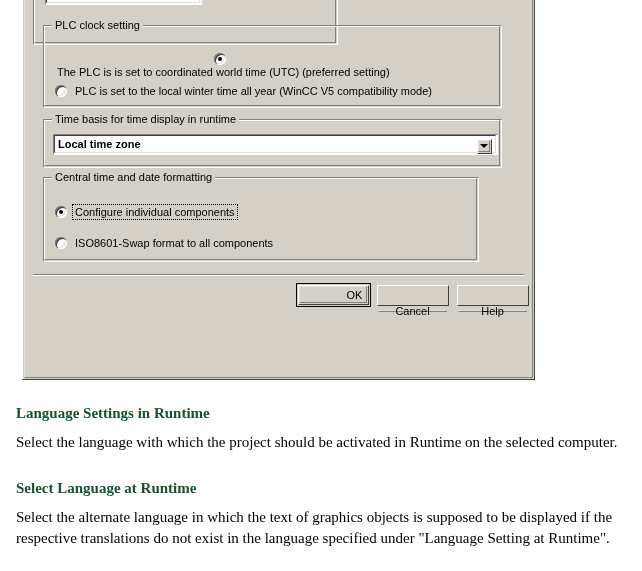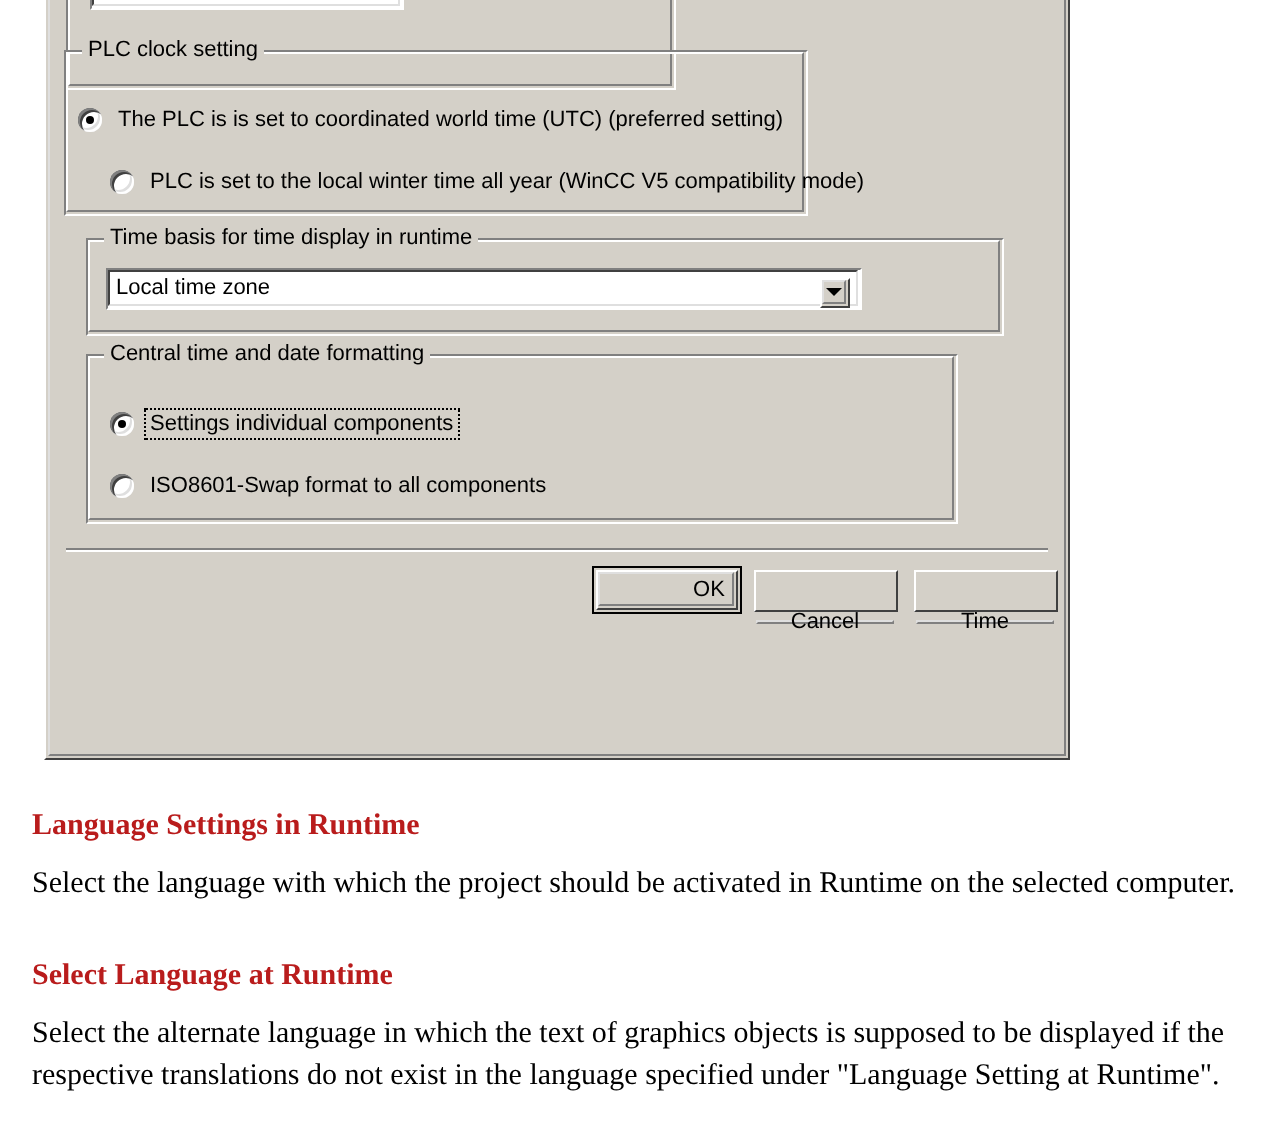--- a/index.html
+++ b/index.html
@@ -273,21 +273,21 @@
     left: 16px;
     top: 404px;
     width: 610px;
     font-family: "Liberation Serif", serif;
     color: #000000;
   }
   .doc-h {
     font-family: "Liberation Serif", serif;
     font-weight: bold;
     font-size: 15px;
-    color: #b91c1c;
+    color: #14532d;
     margin: 0;
     line-height: 19px;
   }
   .doc-p {
     font-family: "Liberation Serif", serif;
     font-size: 15px;
     color: #000000;
     margin: 0;
     line-height: 21px;
   }
@@ -301,80 +301,80 @@
   <div id="dialog-inner">
 
     <div class="groupbox" style="left:8px; top:-70px; width:305px; height:146px;">
       <div class="gb-inner"></div>
     </div>
 
     <div id="listbox" style="left:20px; top:-60px; width:157px; height:96px;">
       <div class="inner"></div>
     </div>
 
-    <div class="groupbox" style="left:7px; top:56px; width:372px; height:83px;padding-left:18px;">
+    <div class="groupbox" style="left:18px; top:56px; width:459px; height:83px;padding-left:18px;">
       <div class="gb-inner"></div>
       <div class="gb-title">PLC clock setting</div>
     </div>
 
-    <div class="radio-row" style="left:14px; top:84px;">
+    <div class="radio-row" style="left:30px; top:84px;flex-direction:column;">
       <span class="radio-mark checked"></span>
       <span class="radio-label">The PLC is is set to coordinated world time (UTC) (preferred setting)</span>
     </div>
 
     <div class="radio-row" style="left:30px; top:115px;justify-content:flex-end;">
       <span class="radio-mark"></span>
       <span class="radio-label">PLC is set to the local winter time all year (WinCC V5 compatibility mode)</span>
     </div>
 
     <div class="groupbox" style="left:18px; top:150px; width:459px; height:49px;">
       <div class="gb-inner"></div>
       <div class="gb-title">Time basis for time display in runtime</div>
     </div>
 
-    <div id="combo" style="left:28px; top:165px; width:378px; height:21px;">
+    <div id="combo" style="left:28px; top:165px; width:445px; height:21px;font-weight:bold;">
       <div class="combo-inner">
         <div id="combo-text">Local time zone</div>
         <div id="combo-arrow">
           <div class="arrow-face">
               <span class="tri-down"></span>
             </div>
         </div>
       </div>
     </div>
 
     <div class="groupbox" style="left:18px; top:208px; width:436px; height:85px;">
       <div class="gb-inner"></div>
       <div class="gb-title">Central time and date formatting</div>
     </div>
 
     <div class="radio-row" style="left:30px; top:236px;">
       <span class="radio-mark checked"></span>
-      <span class="radio-label focused">Settings individual components</span>
+      <span class="radio-label focused">Configure individual components</span>
     </div>
 
     <div class="radio-row" style="left:30px; top:267px;">
       <span class="radio-mark"></span>
       <span class="radio-label">ISO8601-Swap format to all components</span>
     </div>
 
     <div id="bottom-sep" style="top:305px;"></div>
 
     <div class="btn default" style="left:271px; top:314px; width:75px; height:24px;">
       <div class="btn-default-body">
         <div class="btn-face">OK</div>
       </div>
     </div>
 
     <div class="btn" style="left:352px; top:316px; width:72px; height:21px;">
       <div class="btn-face">Cancel</div>
     </div>
 
     <div class="btn" style="left:432px; top:316px; width:72px; height:21px;">
-      <div class="btn-face">Time</div>
+      <div class="btn-face">Help</div>
     </div>
 
   </div>
 </div>
 
 <div id="doc">
   <h2 class="doc-h">Language Settings in Runtime</h2>
   <div class="sp-a"></div>
   <p class="doc-p">Select the language with which the project should be activated in Runtime on the selected computer.</p>
   <div class="sp-b"></div>

